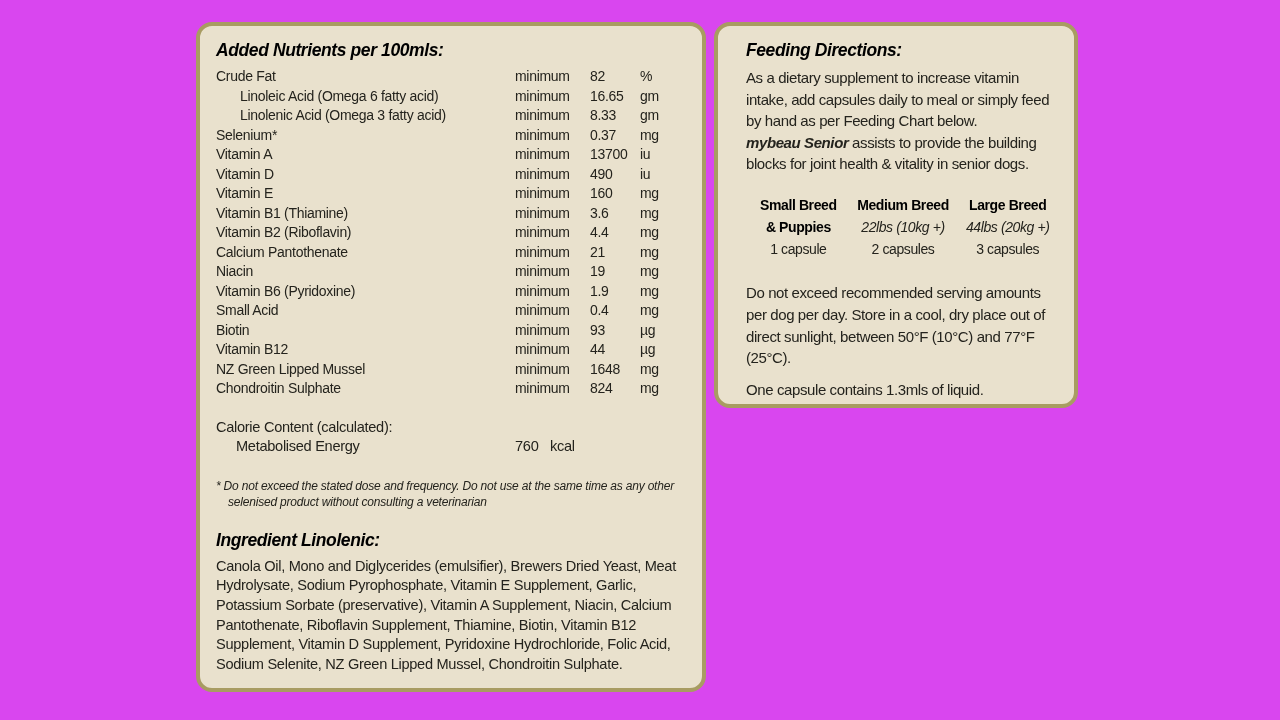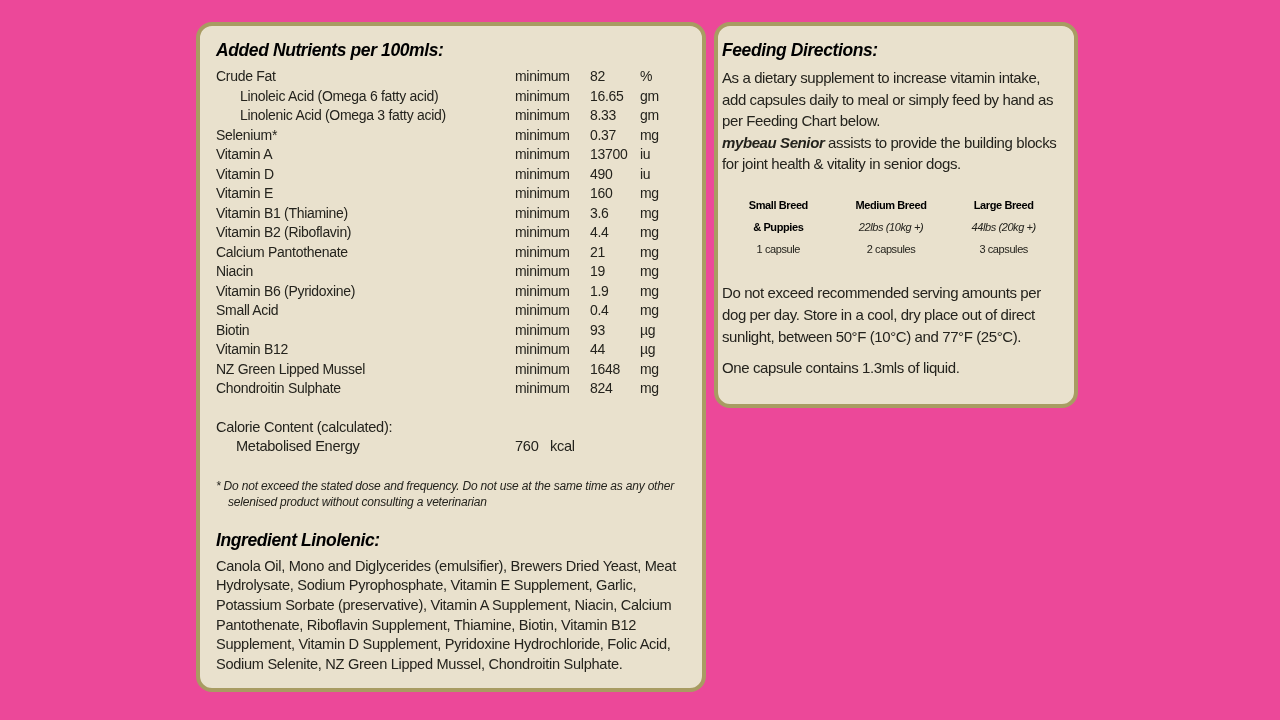--- a/index.html
+++ b/index.html
@@ -1,29 +1,29 @@
 <!DOCTYPE html>
 <html><head>
 <meta charset="utf-8">
 <style>
   * { margin:0; padding:0; box-sizing:border-box; }
   html,body { background:#ffffff; }
   body { font-family:"Liberation Sans", sans-serif; color:#24231d; }
-  .page { position:relative; width:1280px; height:720px; background:#ec4899; overflow:hidden; }
+  .page { position:relative; width:1280px; height:720px; background:#d946ef; overflow:hidden; }
 
   .panel {
     position:absolute;
     background:#e9e1cd;
     border:4px solid #a89c62;
     border-radius:16px;
     color:#24231d;
     letter-spacing:-0.3px;
   }
   .panel-nutrients { left:196px; top:22px; width:510px; height:670px; padding:10px 16px 12px 16px; }
-  .panel-feeding   { left:714px; top:22px; width:364px; height:386px; padding:10px 14px 12px 4px; }
+  .panel-feeding   { left:714px; top:22px; width:364px; height:386px; padding:10px 14px 12px 28px; }
 
   .section-title {
     font-size:17.5px;
     font-weight:bold;
     font-style:italic;
     color:#000000;
     margin:4px 0 6px 0;
     letter-spacing:-0.4px;
   }
 
@@ -47,21 +47,21 @@
   .footnote .fn2 { padding-left:12px; }
 
   .ingredient-title { margin-top:19px; }
   .ingredient-text { font-size:14.6px; line-height:19.7px; max-width:476px; }
 
   
   .fd-par { font-size:15px; line-height:21.6px; letter-spacing:-0.4px; }
   .brand { font-weight:bold; font-style:italic; }
 
   .feed-chart { display:flex; margin-top:20px; text-align:center; }
-  .feed-col { flex:1; font-size:11px; line-height:21.8px; white-space:nowrap; letter-spacing:-0.4px; }
+  .feed-col { flex:1; font-size:14px; line-height:21.8px; white-space:nowrap; letter-spacing:-0.4px; }
   .feed-h { font-weight:bold; color:#000000; }
   .feed-sub-bold { font-weight:bold; color:#000000; }
   .feed-sub-italic { font-style:italic; }
 
   .storage-par { margin-top:22px; }
   .capsule-par { margin-top:10px; }
 </style>
 </head>
 <body>
 

